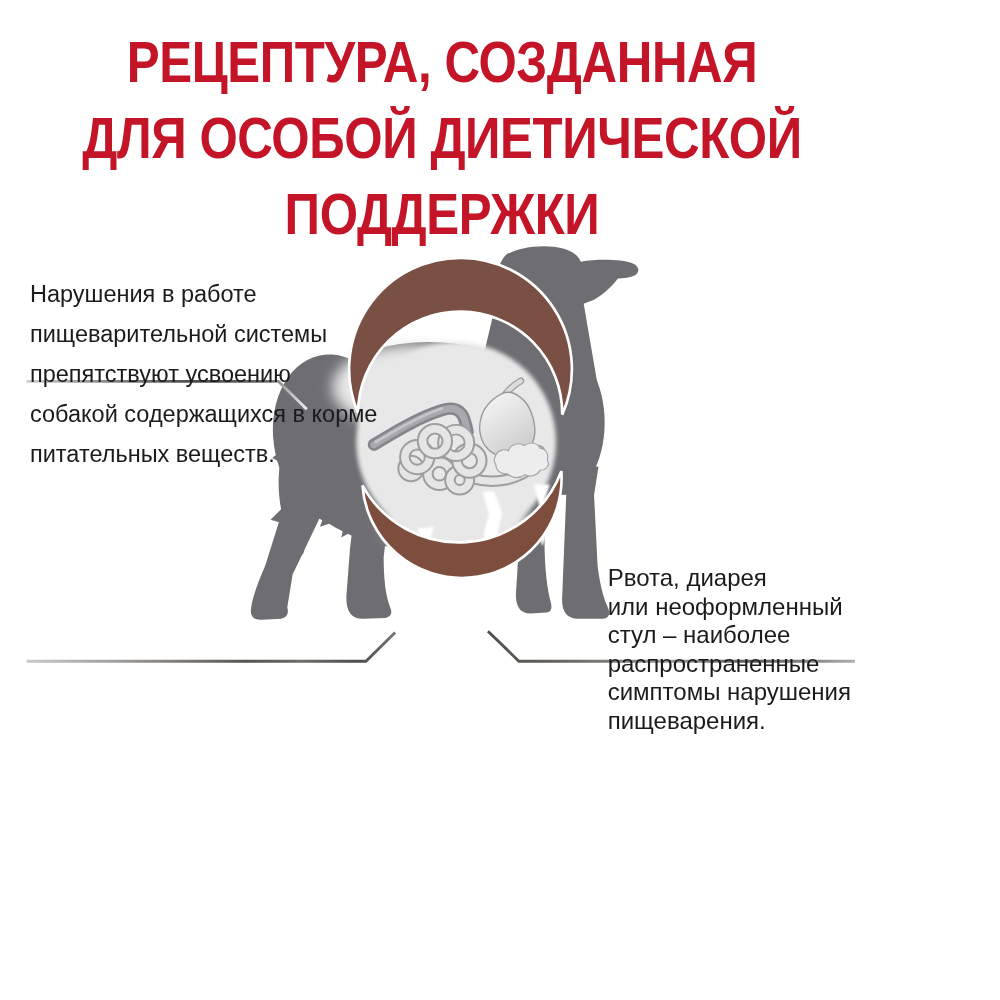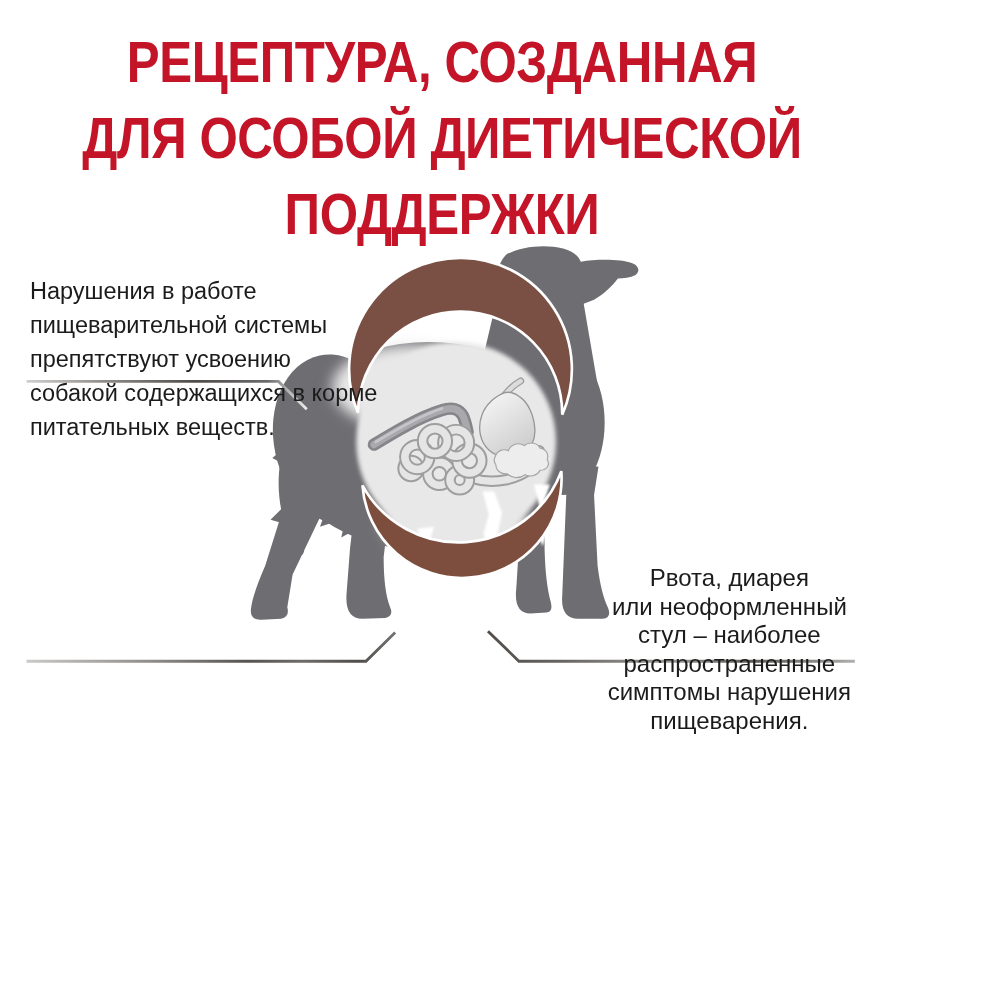--- a/index.html
+++ b/index.html
@@ -3,22 +3,22 @@
 <meta charset="utf-8">
 <style>
   html,body{margin:0;padding:0;background:#fff;}
   .stage{position:relative;width:884px;height:1000px;background:#fff;overflow:hidden;
          font-family:"Liberation Sans", sans-serif;}
   .stage svg.canvas{position:absolute;inset:0;z-index:1;}
   .txt{position:absolute;z-index:2;white-space:pre-line;color:var(--body_text,#1b1b1b);}
   .title{left:0;right:0;top:24px;text-align:center;font-weight:bold;
          font-size:58px;line-height:76px;color:var(--title_red,#c31428);
          transform:scaleX(.85);transform-origin:50% 0;letter-spacing:-.5px;}
-  .tl{left:30px;top:274px;font-size:23.5px;line-height:34px;}
-  .rt{right:33px;top:564px;font-size:24px;line-height:28.6px;text-align:center;}
+  .tl{left:30px;top:274px;font-size:23.5px;line-height:40px;}
+  .rt{right:33px;top:564px;font-size:24px;line-height:28.6px;text-align:left;}
   .bl{left:30px;top:761px;font-size:24.5px;line-height:29.5px;}
 </style>
 </head>
 <body>
 
 <div class="stage">
 
   <div class="txt title">РЕЦЕПТУРА, СОЗДАННАЯ
 ДЛЯ ОСОБОЙ ДИЕТИЧЕСКОЙ
 ПОДДЕРЖКИ</div>

